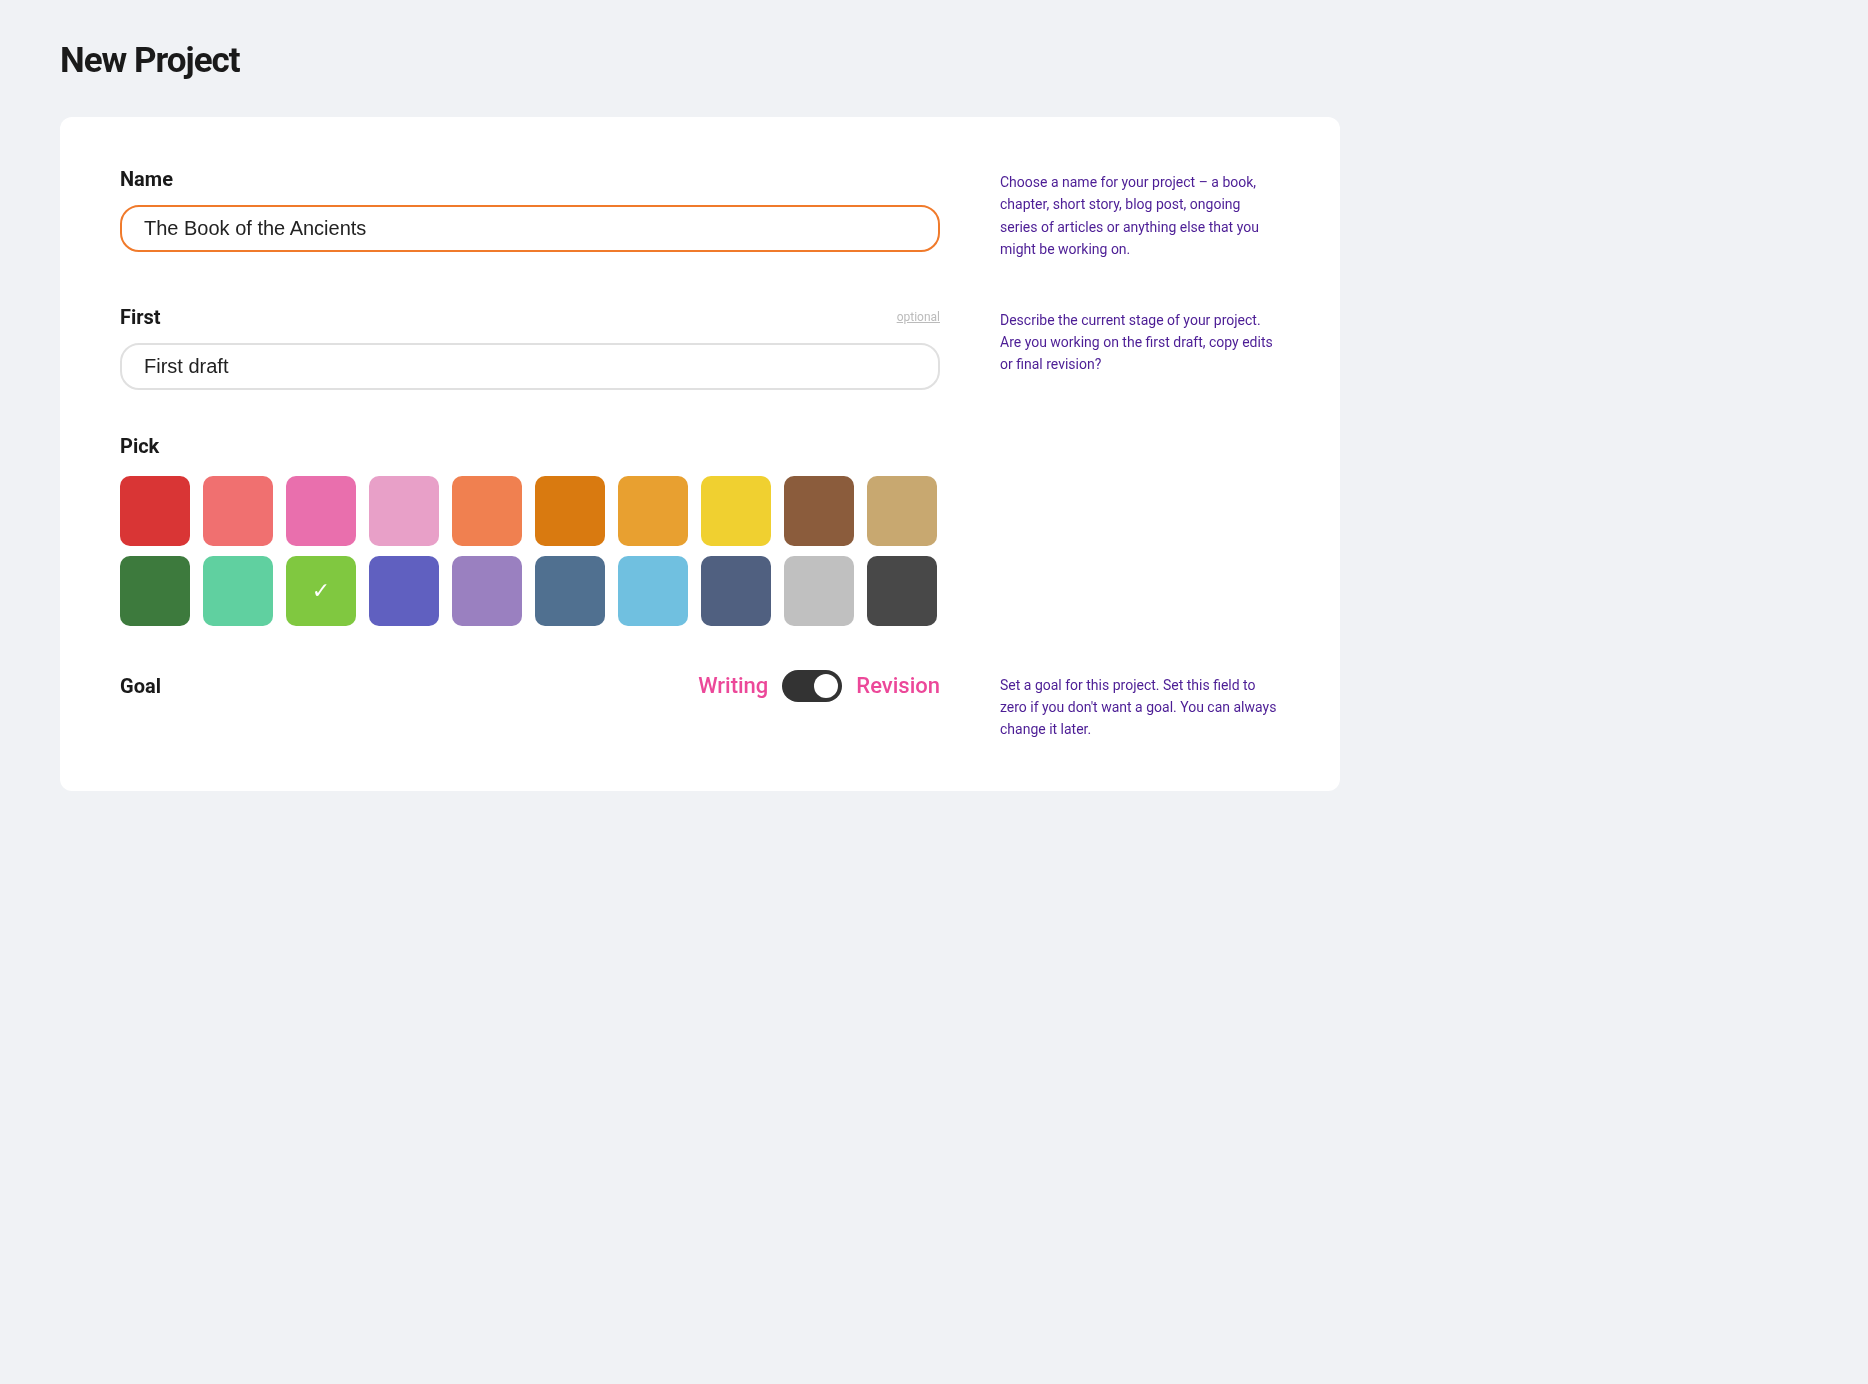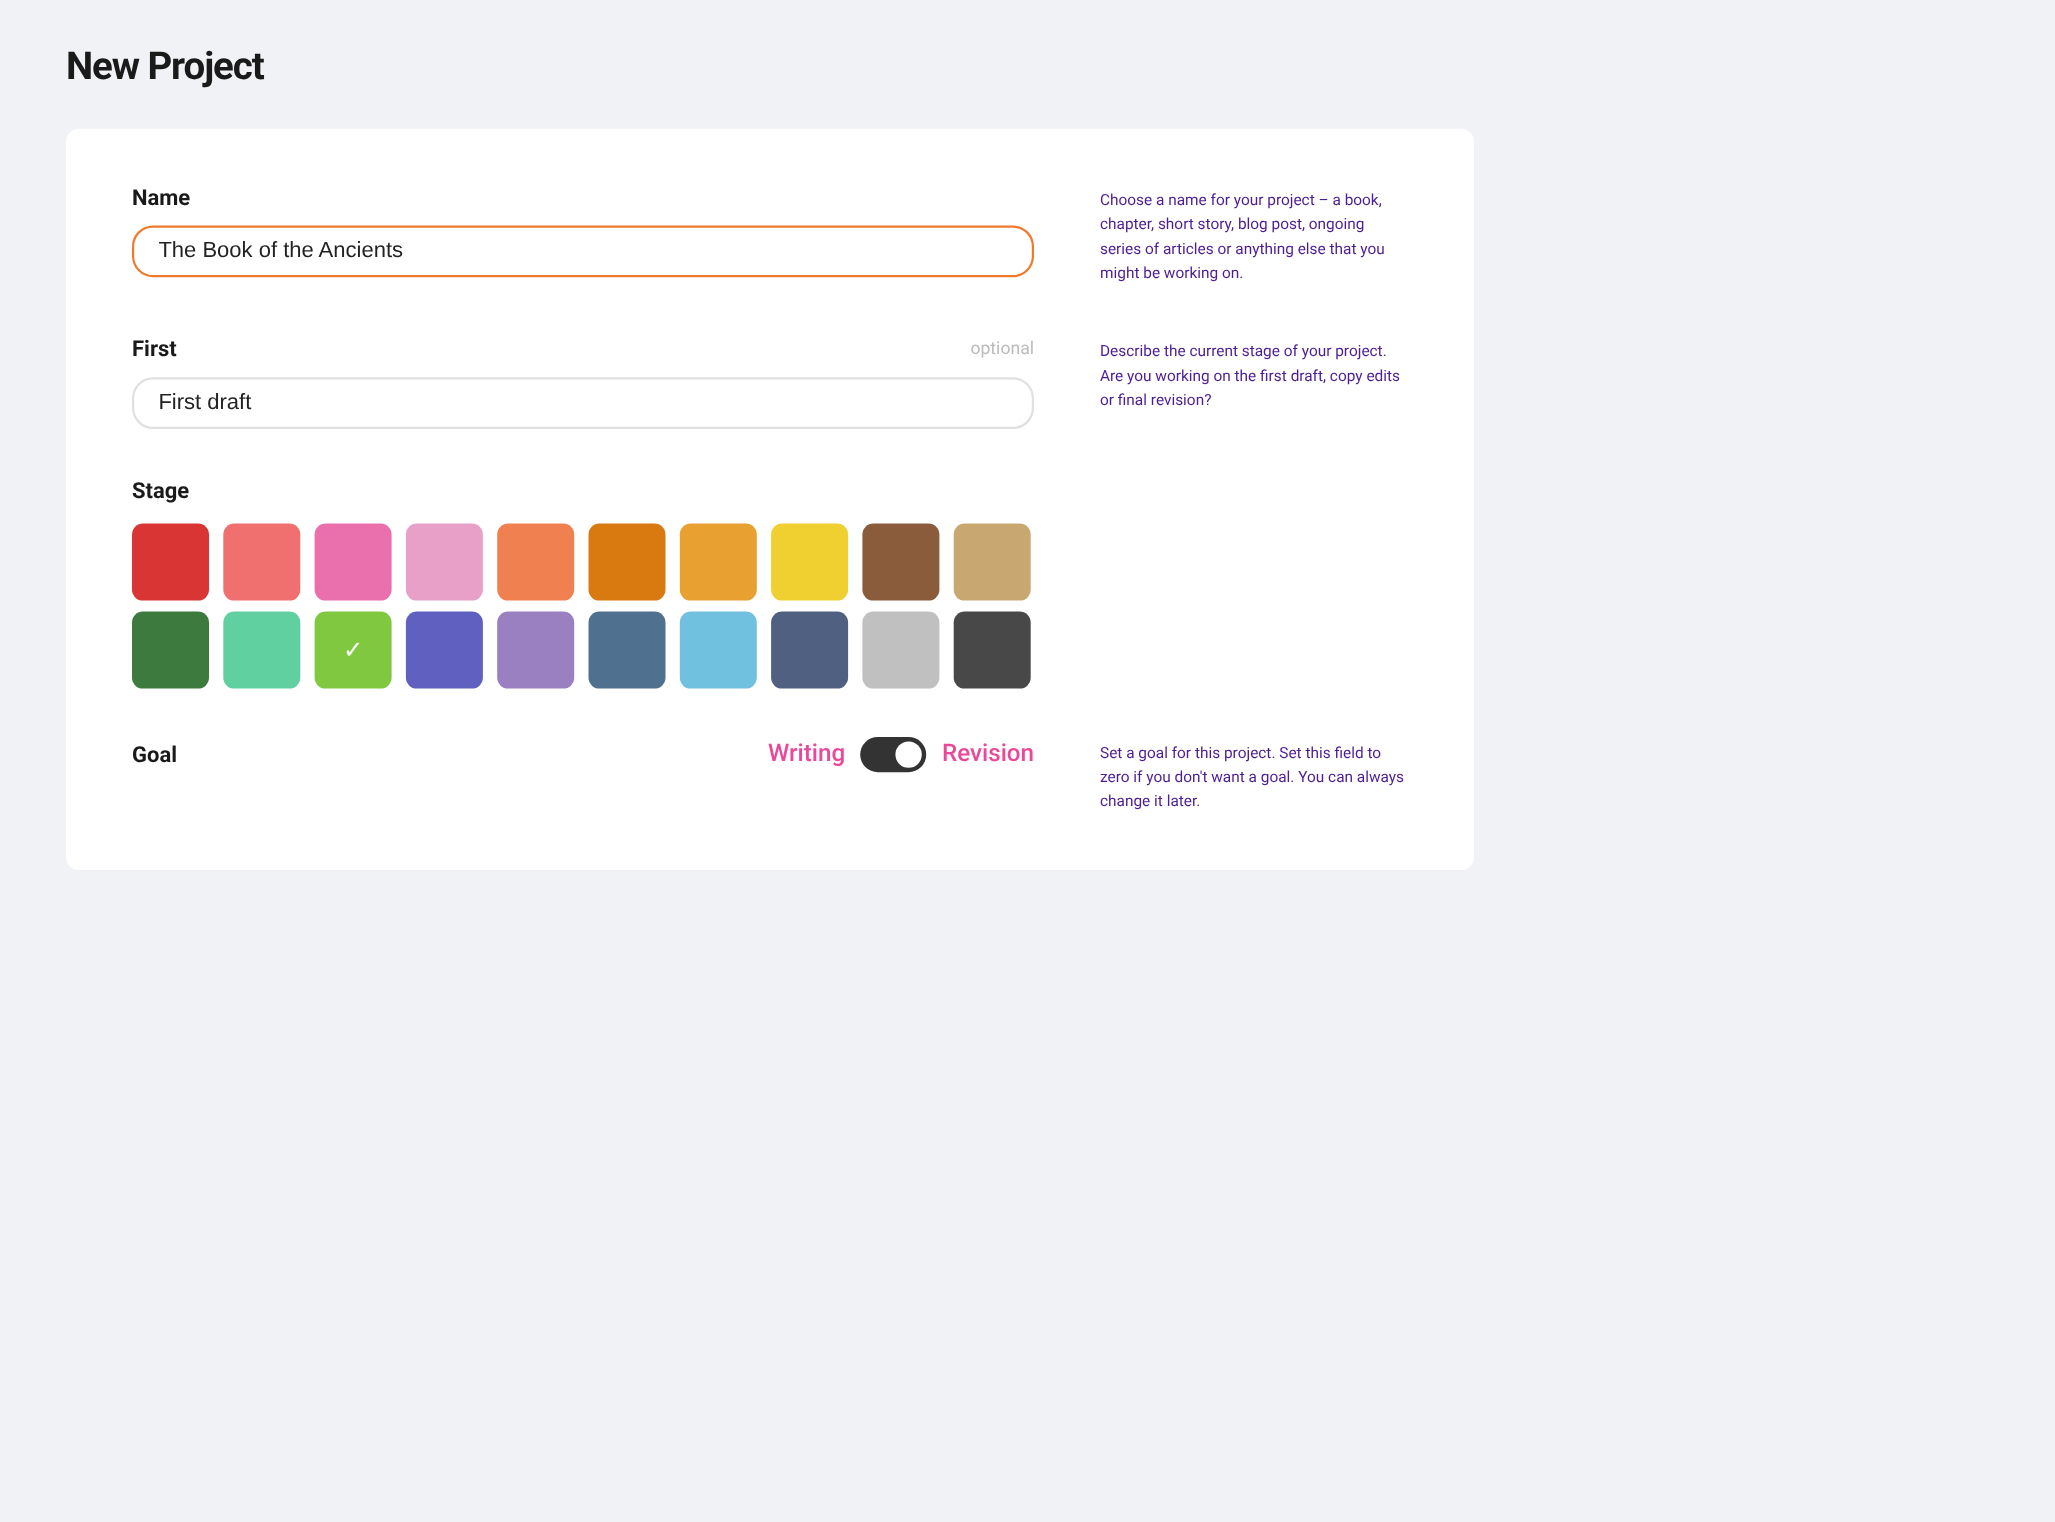--- a/index.html
+++ b/index.html
@@ -57,21 +57,22 @@
       color: #1a1a1a;
       margin-bottom: 14px;
       display: flex;
       justify-content: space-between;
       align-items: center;
     }
 
     .field-optional {
       font-weight: 400;
       color: #bbb;
-      font-size: 16px;
+      font-size: 12px;
+      text-decoration: underline;
     }
 
     .text-input {
       width: 100%;
       padding: 10px 22px;
       font-size: 20px;
       border: 2px solid #e0e0e0;
       border-radius: 19px;
       outline: none;
       color: #222;
@@ -188,21 +189,21 @@
         <span>First</span>
         <span class="field-optional">optional</span>
       </div>
       <input type="text" class="text-input" value="First draft" style="">
     </div>
     <div class="form-right">Describe the current stage of your project. Are you working on the first draft, copy edits or final revision?</div>
   </div>
 
   <div class="form-row">
     <div class="form-left">
-      <div class="color-section-label">Stage</div>
+      <div class="color-section-label">Pick</div>
       <div class="color-grid">
 
         <div class="color-swatch" style="background-color:#d93535;"></div>
         <div class="color-swatch" style="background-color:#f07070;"></div>
         <div class="color-swatch" style="background-color:#e96fad;"></div>
         <div class="color-swatch" style="background-color:#e8a0c8;"></div>
         <div class="color-swatch" style="background-color:#f08050;"></div>
         <div class="color-swatch" style="background-color:#d97a10;"></div>
         <div class="color-swatch" style="background-color:#e8a030;"></div>
         <div class="color-swatch" style="background-color:#f0d030;"></div>

